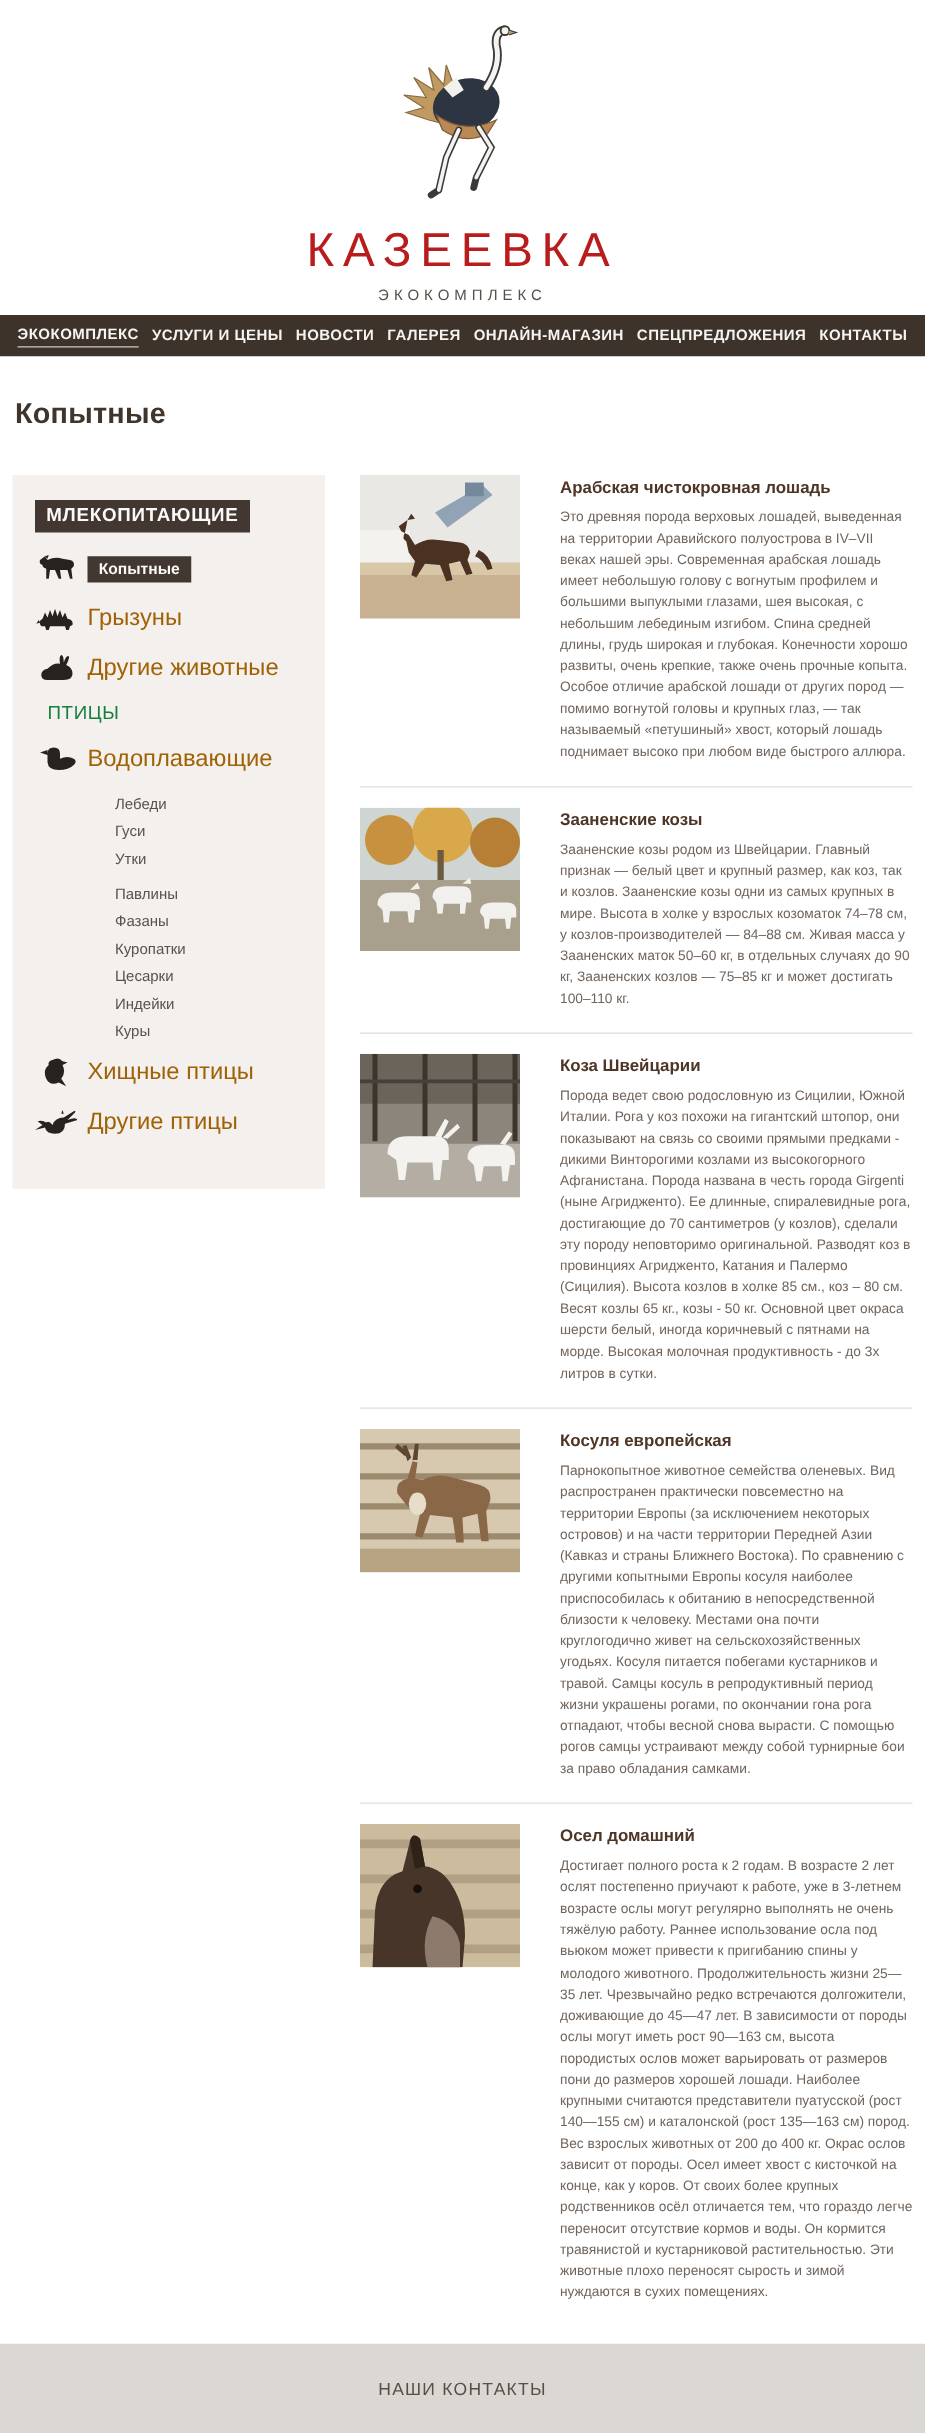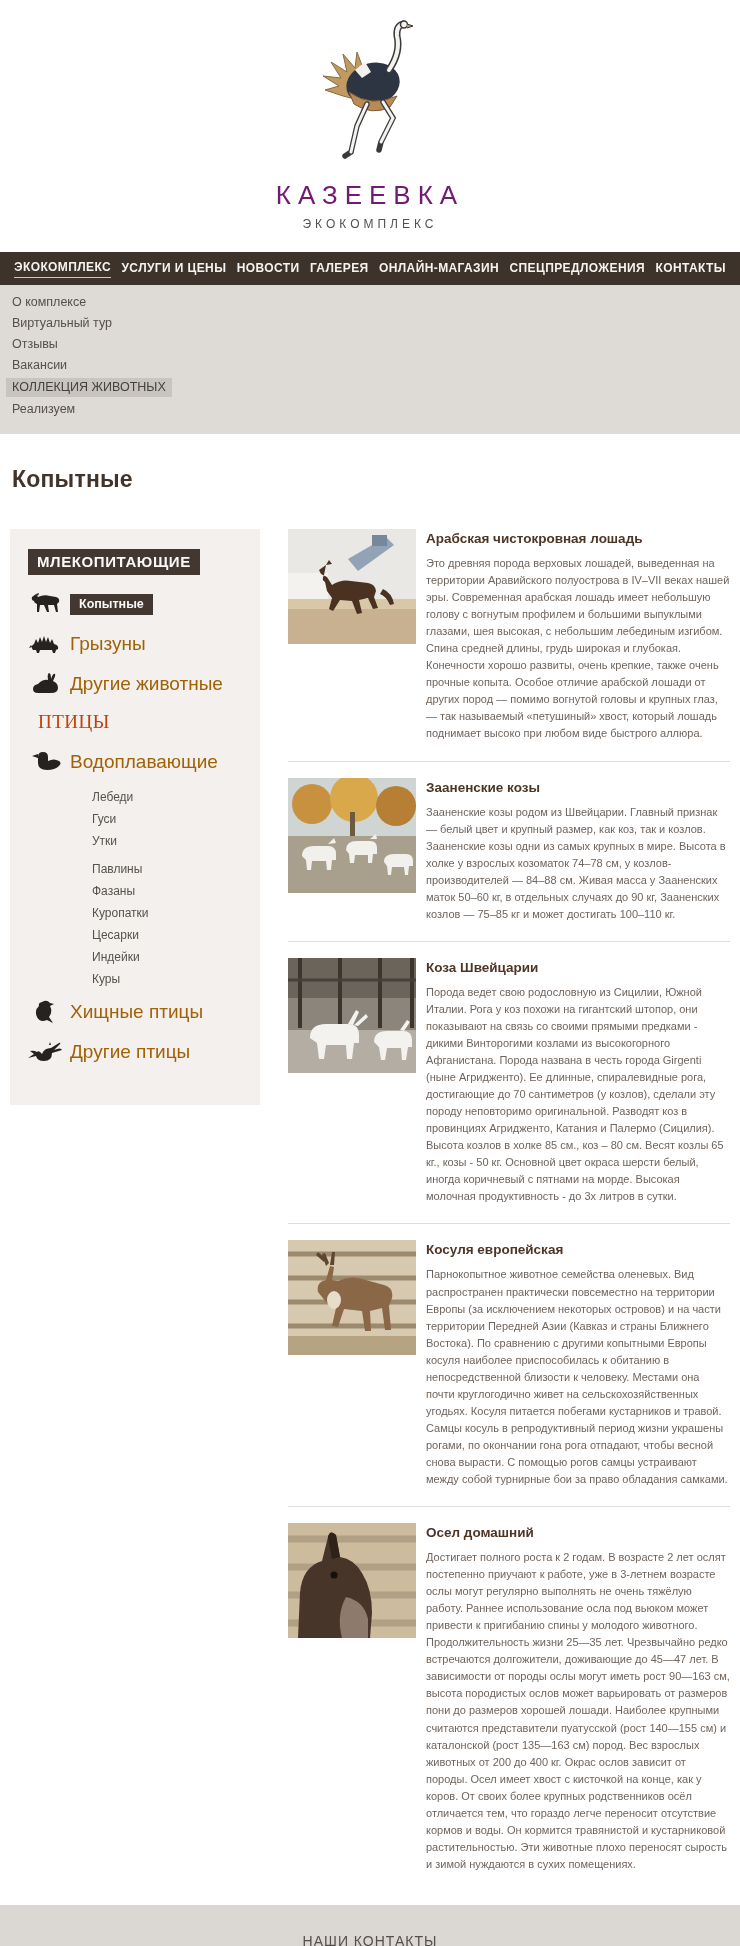--- a/index.html
+++ b/index.html
@@ -7,21 +7,21 @@
   body {
     width:740px; margin:0 auto;
     font-family:"Liberation Sans", sans-serif;
     color:#6e635c;
   }
   .page { width:740px; overflow:hidden; }
 
   
   header { height:252px; text-align:center; padding-top:18px; }
   .logo-art { display:block; margin:0 auto; }
-  .logo-title { font-size:26px; letter-spacing:7px; color:#701a75; font-weight:400; margin-top:2px; }
+  .logo-title { font-size:38px; letter-spacing:7px; color:#b91c1c; font-weight:400; margin-top:2px; }
   .logo-subtitle { font-size:12px; letter-spacing:4px; color:#55504a; margin-top:6px; }
 
   
   nav.mainnav {
     background:#3e332b; height:33px;
     display:flex; align-items:center; justify-content:space-between;
     padding:0 14px;
   }
   nav.mainnav a {
     color:#f6f3f0; text-decoration:none; font-size:12px; font-weight:bold;
@@ -51,25 +51,25 @@
   .cat-box {
     display:inline-block; background:#423731; color:#fbf9f7; font-size:15px;
     font-weight:bold; letter-spacing:.6px; padding:4px 9px 5px; margin-bottom:16px; cursor:pointer;
   }
   .s-item { display:flex; align-items:center; margin-bottom:14px; cursor:pointer; }
   .s-item .ic { width:34px; height:26px; flex:none; display:flex; align-items:center; }
   .s-item .lbl { font-size:19px; color:#a16207; margin-left:8px; }
   .s-item .lbl.on { background:#423731; color:#fbf9f7; padding:3px 9px 4px; font-weight:bold; font-size:12.5px; }
   .s-group { margin:2px 0 12px 64px;text-align:center; }
   .s-sub { display:table; font-size:12px; color:#57524c; line-height:16px; margin-bottom:6px; text-decoration:none; cursor:pointer; }
-  .birds-h { font-size:19px; color:#c2410c; letter-spacing:.5px; margin:8px 0 16px 10px;font-family:Liberation Serif, serif; }
+  .birds-h { font-size:15px; color:#15803d; letter-spacing:.5px; margin:8px 0 16px 10px; }
 
   
   main.cards { margin-left:28px; width:442px; }
-  article.card { display:flex; align-items:flex-start; }
+  article.card { display:flex; align-items:flex-start;gap:22px; }
   .photo { width:128px; height:115px; flex:none; overflow:hidden; }
   .photo svg { display:block; }
   .cbody { margin-left:10px; flex:1; }
   .cbody h3 { font-size:13.5px; color:#4e3627; font-weight:bold; margin:2px 0 9px; }
   .cbody p { font-size:11px; line-height:1.55; color:#70655d; }
   hr.div { border:none; border-top:1px solid #e1dedA; margin:18px 0 16px; }
 
   
   footer { background:#dbd7d3; margin-top:32px; padding:28px 12px 40px; }
   .f-head { text-align:center; font-size:14px; letter-spacing:1px; color:#55504a; margin-bottom:32px; }
@@ -103,28 +103,20 @@
   <nav class="mainnav">
     <a class="active">ЭКОКОМПЛЕКС</a>
     <a>УСЛУГИ И ЦЕНЫ</a>
     <a>НОВОСТИ</a>
     <a>ГАЛЕРЕЯ</a>
     <a>ОНЛАЙН-МАГАЗИН</a>
     <a>СПЕЦПРЕДЛОЖЕНИЯ</a>
     <a>КОНТАКТЫ</a>
   </nav>
 
-  <div class="subnav">
-    <a>О комплексе</a>
-    <a>Виртуальный тур</a>
-    <a>Отзывы</a>
-    <a>Вакансии</a>
-    <a class="highlight">КОЛЛЕКЦИЯ ЖИВОТНЫХ</a>
-    <a>Реализуем</a>
-  </div>
 
   <h1 class="page-title">Копытные</h1>
 
   <div class="content">
 
     <aside class="sidebar">
       <div class="cat-box">МЛЕКОПИТАЮЩИЕ</div>
 
       <div class="s-item">
         <span class="ic">

